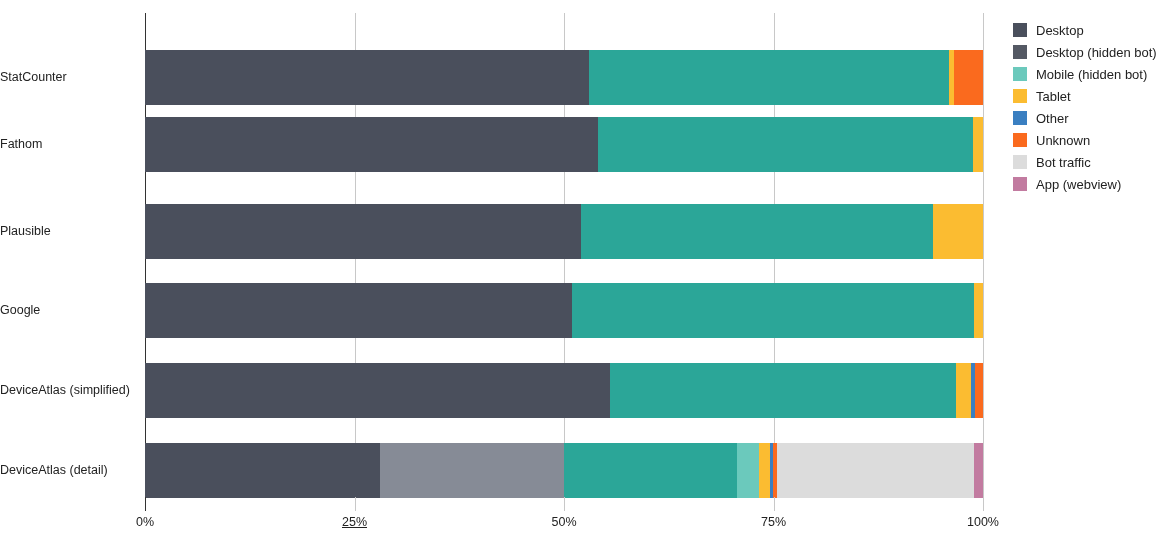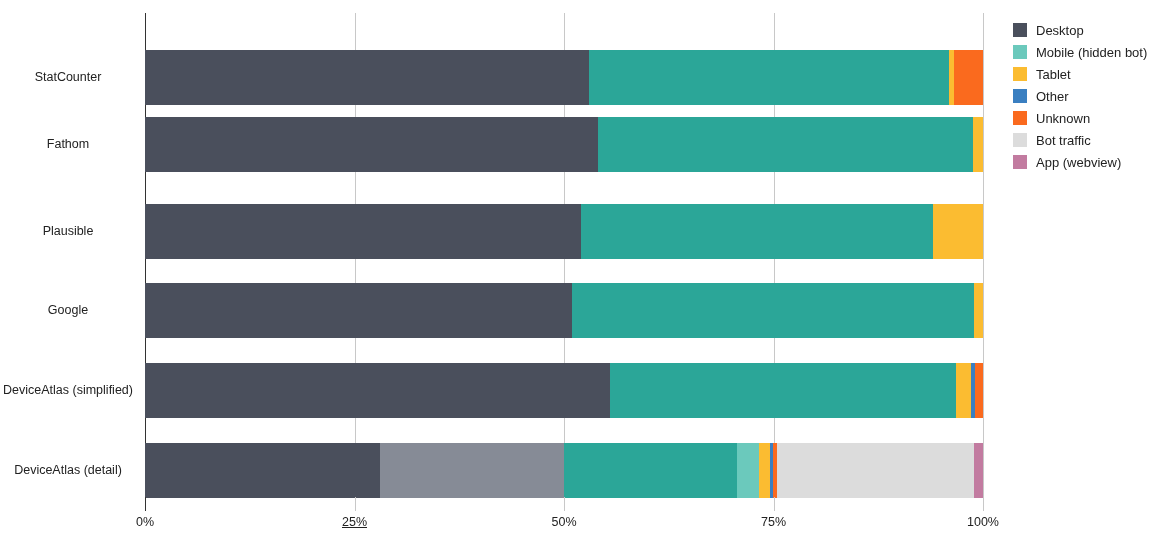--- a/index.html
+++ b/index.html
@@ -30,21 +30,21 @@
     top: 0;
     width: 1px;
     height: 484px;
     background: #c8c8c8;
   }
   .gridline.axis0 { background: #333333; }
   .ylabel-wrap {
     position: absolute;
     left: 0;
     width: 136px;
-    text-align: center;
+    text-align: left;
     font-size: 12.5px;
     color: #222222;
     white-space: nowrap;
     line-height: 1;
   }
 
   
   .bar {
     position: absolute;
     left: 0;
@@ -144,20 +144,24 @@
         <div class="xticklabel" style="left: 838px;">100%</div>
       </div>
   </div>
 
   <div id="legend">
       <div class="legend-item">
         <span class="legend-swatch" style="background: rgb(74, 79, 92);"></span>
         <span class="legend-label">Desktop</span>
       </div>
       <div class="legend-item">
+        <span class="legend-swatch" style="background: rgb(84, 89, 100);"></span>
+        <span class="legend-label">Desktop (hidden bot)</span>
+      </div>
+      <div class="legend-item">
         <span class="legend-swatch" style="background: rgb(107, 201, 188);"></span>
         <span class="legend-label">Mobile (hidden bot)</span>
       </div>
       <div class="legend-item">
         <span class="legend-swatch" style="background: rgb(251, 188, 49);"></span>
         <span class="legend-label">Tablet</span>
       </div>
       <div class="legend-item">
         <span class="legend-swatch" style="background: rgb(58, 127, 193);"></span>
         <span class="legend-label">Other</span>

